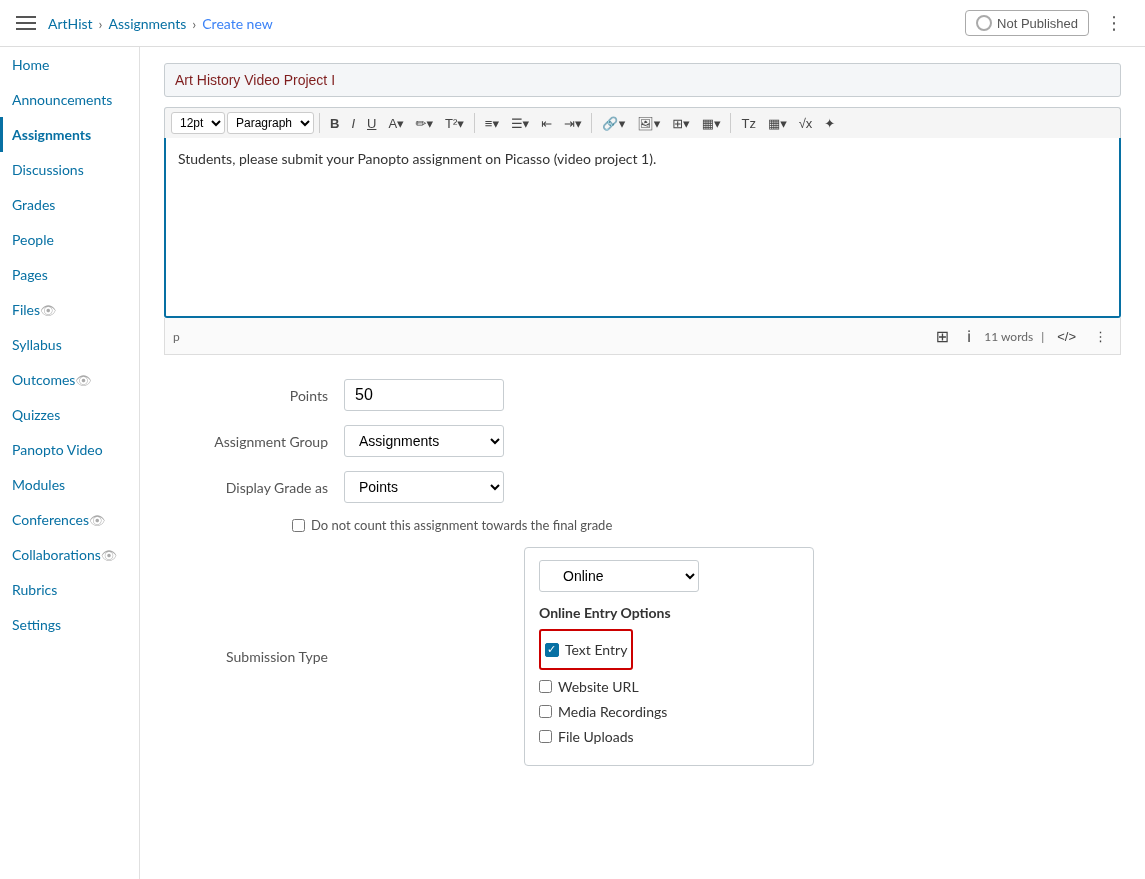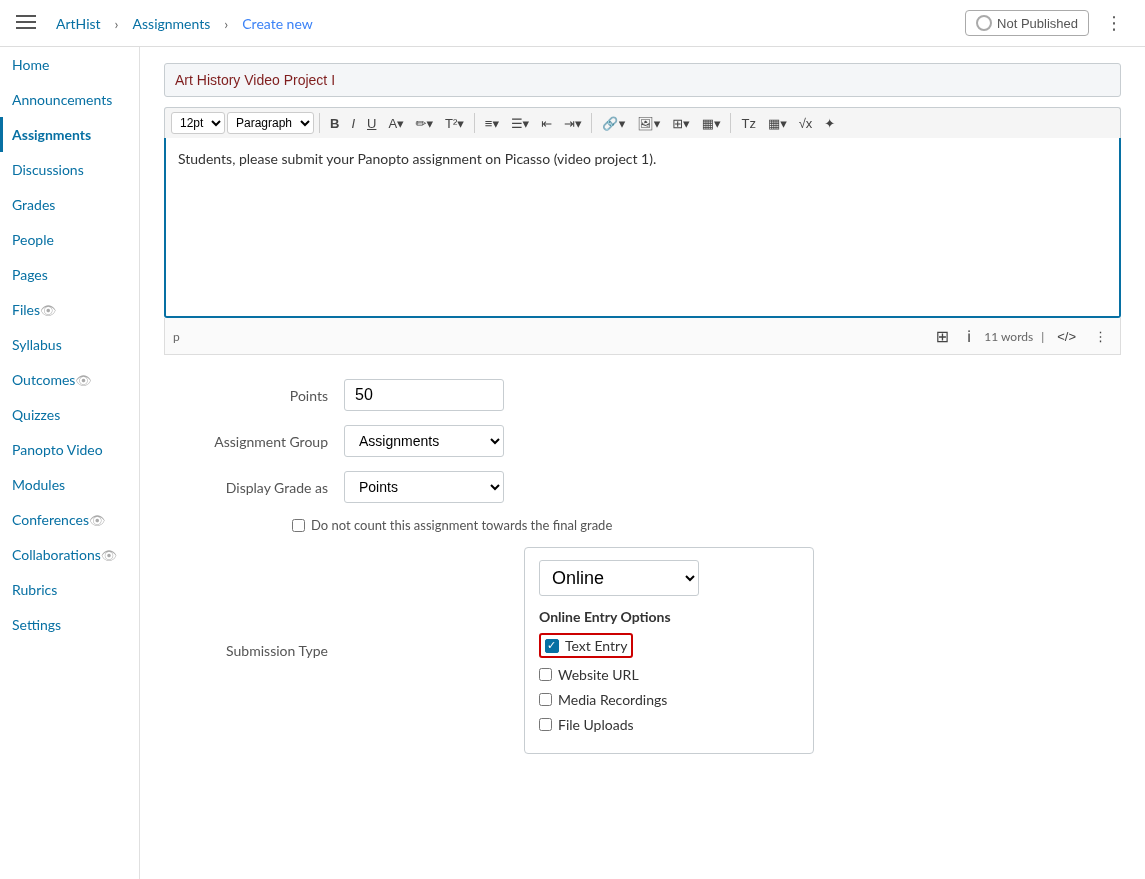--- a/index.html
+++ b/index.html
@@ -7,21 +7,21 @@
 
     
     .top-bar {
       display: flex;
       align-items: center;
       justify-content: space-between;
       padding: 8px 16px;
       border-bottom: 1px solid #ddd;
       background: #fff;
     }
-    .top-bar-left { display: flex; gap: 12px; font-size: 14px; }
+    .top-bar-left { display: flex; align-items: center; gap: 4px; font-size: 14px; }
     .top-bar-left .hamburger { display: flex; flex-direction: column; gap: 4px; cursor: pointer; margin-right: 8px; }
     .top-bar-left .hamburger span { width: 20px; height: 2px; background: #555; display: block; }
     .breadcrumb-link { color: #0770a3; text-decoration: none; }
     .breadcrumb-sep { color: #666; margin: 0 2px; }
     .breadcrumb-current { color: #3b82f6; }
 
     .top-bar-right { display: flex; align-items: center; gap: 10px; }
     .not-published-btn {
       display: flex; align-items: center; gap: 5px;
       border: 1px solid #aaa; border-radius: 4px;
@@ -134,35 +134,35 @@
     .checkbox-row input[type="checkbox"] { cursor: pointer; }
 
     
     .submission-section { margin-left: 180px; }
     .submission-box {
       border: 1px solid #c7cdd1; border-radius: 4px;
       padding: 12px 14px;
       width: 290px;
     }
     .submission-select {
-      width: 160px; padding: 6px 8px;
+      width: 160px; padding: 6px 19px;
       border: 1px solid #c7cdd1; border-radius: 3px;
-      font-size: 18px; background: #fff; cursor: pointer;
+      font-size: 14px; background: #fff; cursor: pointer;
       margin-bottom: 12px;
     }
     .online-entry-label {
       font-size: 14px; font-weight: bold; color: #333;
       margin-bottom: 8px;
     }
     .entry-option { display: flex; align-items: center; gap: 6px; margin-bottom: 8px; font-size: 14px; }
     .entry-option input[type="checkbox"] { cursor: pointer; }
     .text-entry-highlighted {
       border: 2px solid #cc0000;
       border-radius: 3px;
-      padding: 2px 4px;
+      padding: 10px 4px;
       display: inline-flex; align-items: center; gap: 6px;
     }
     .checked-blue {
       appearance: none; width: 14px; height: 14px;
       border: 1px solid #0770a3; background: #0770a3;
       border-radius: 2px; cursor: pointer; position: relative;
     }
     .checked-blue::after {
       content: '✓'; color: white; font-size: 11px;
       position: absolute; top: -1px; left: 1px;

